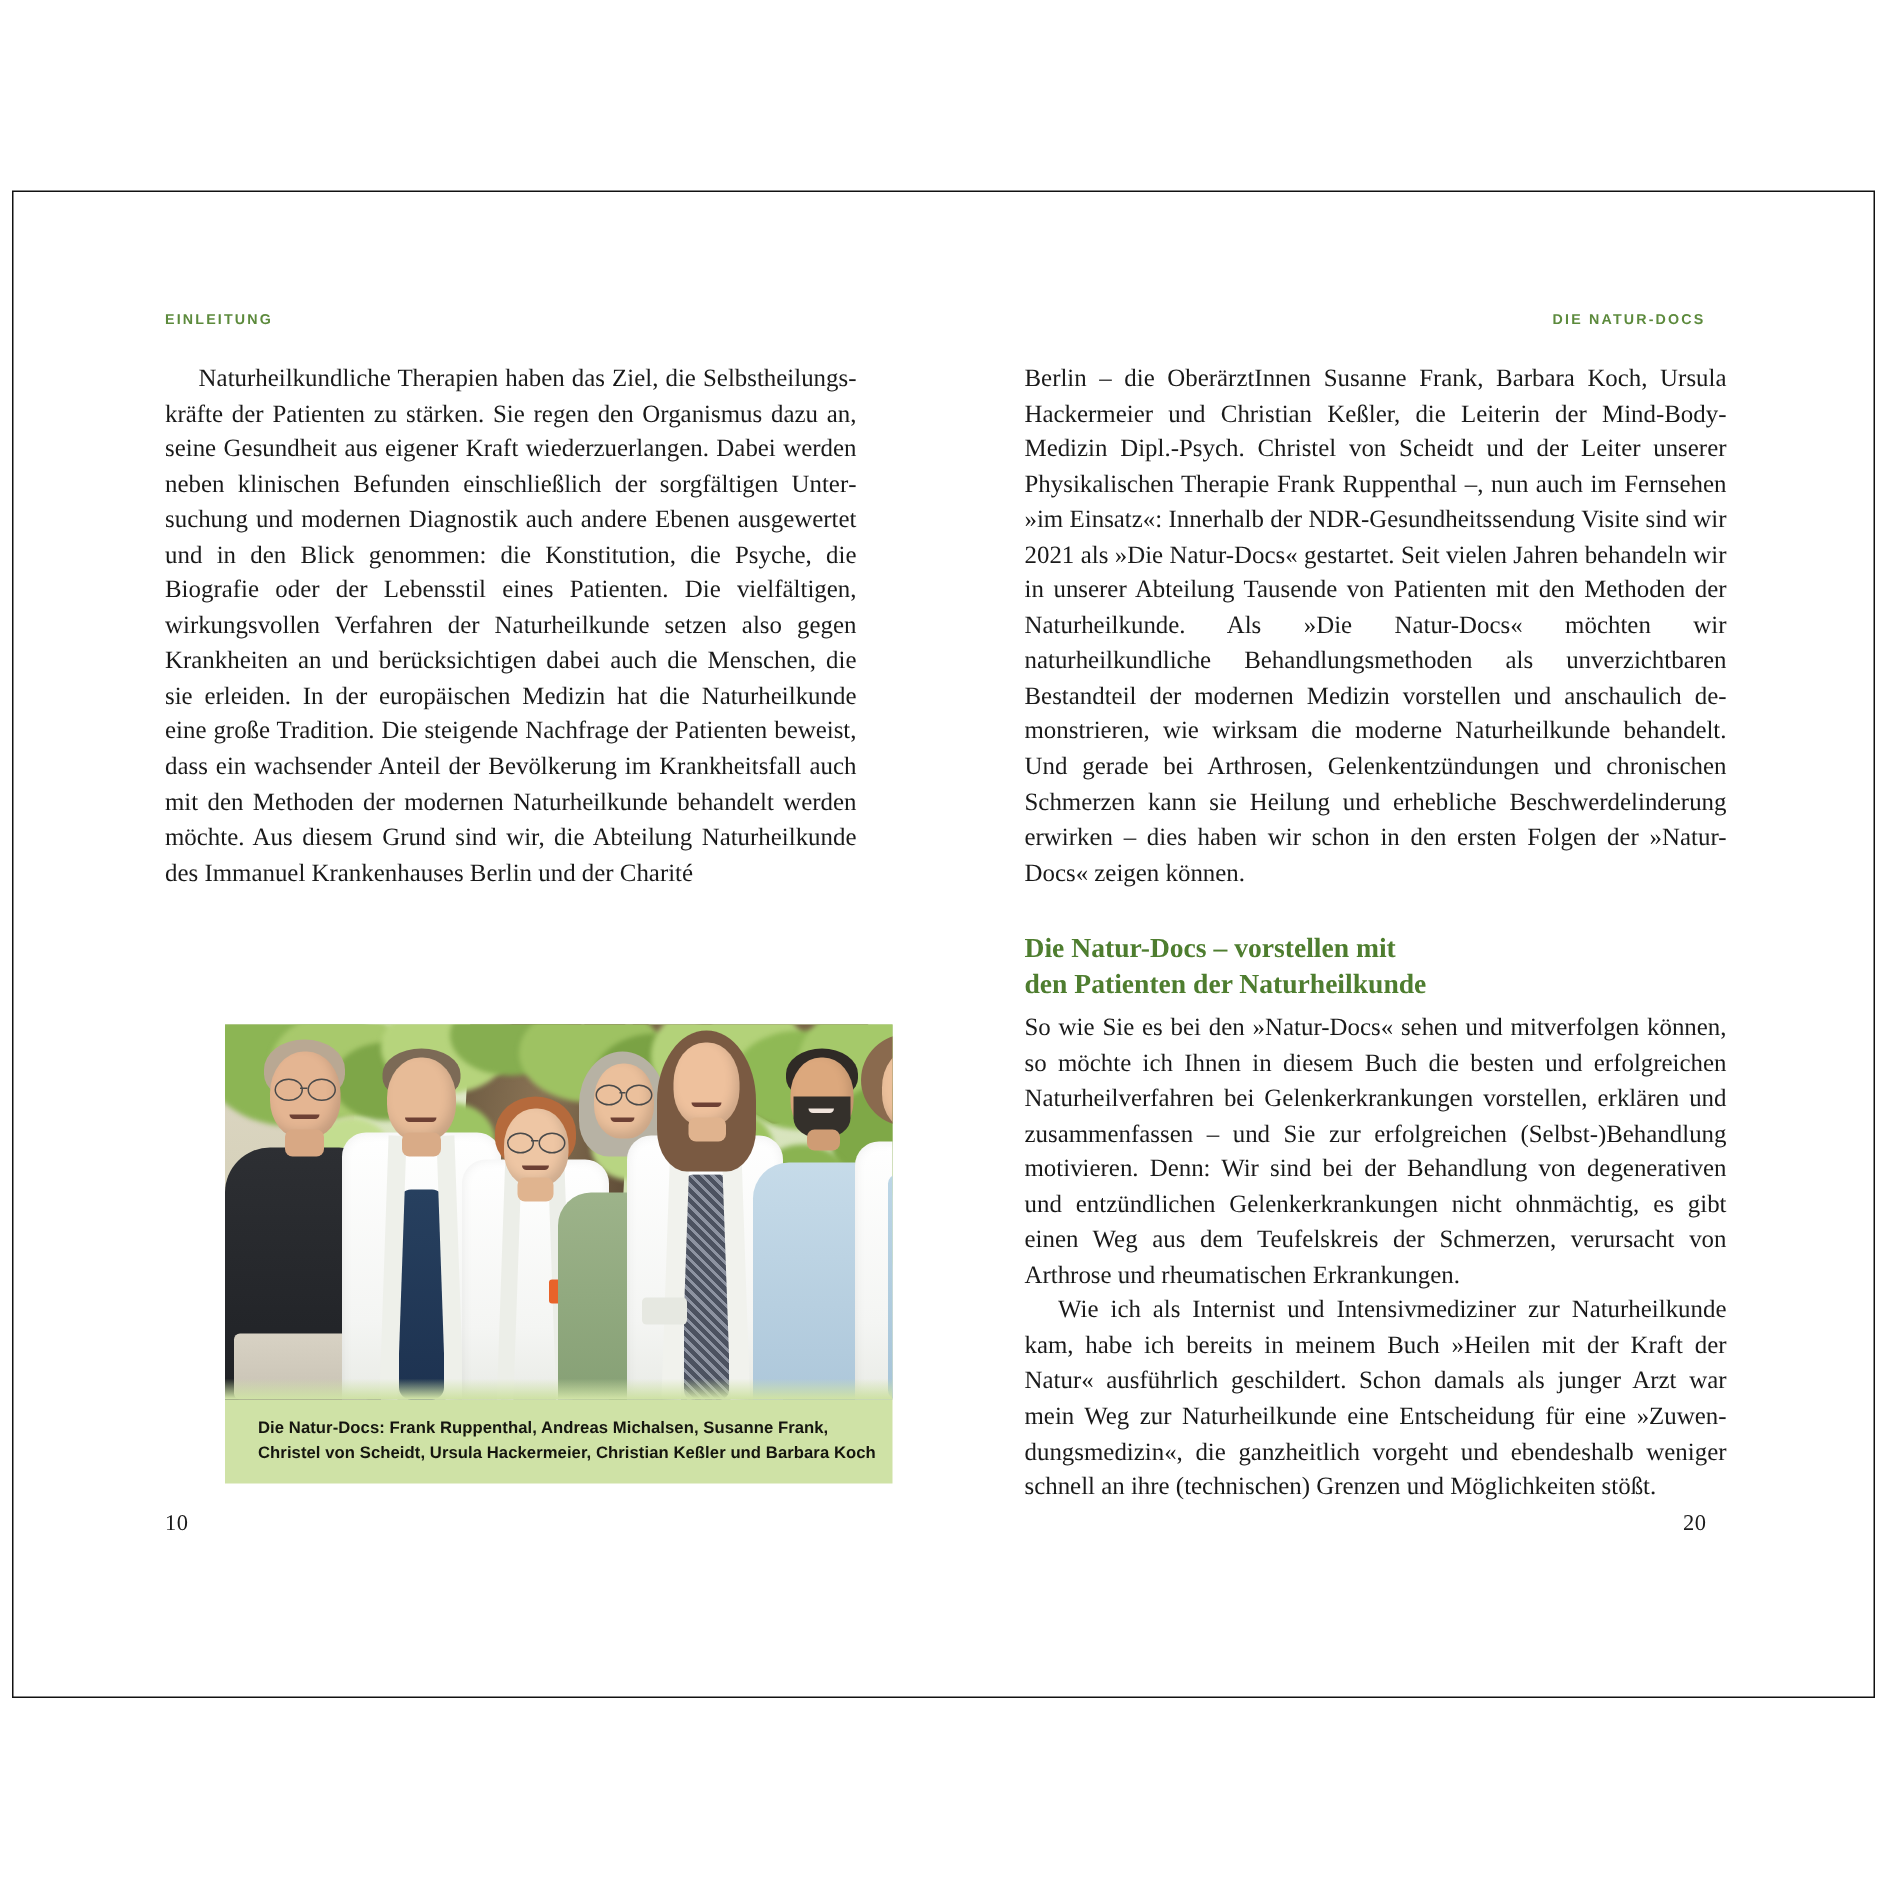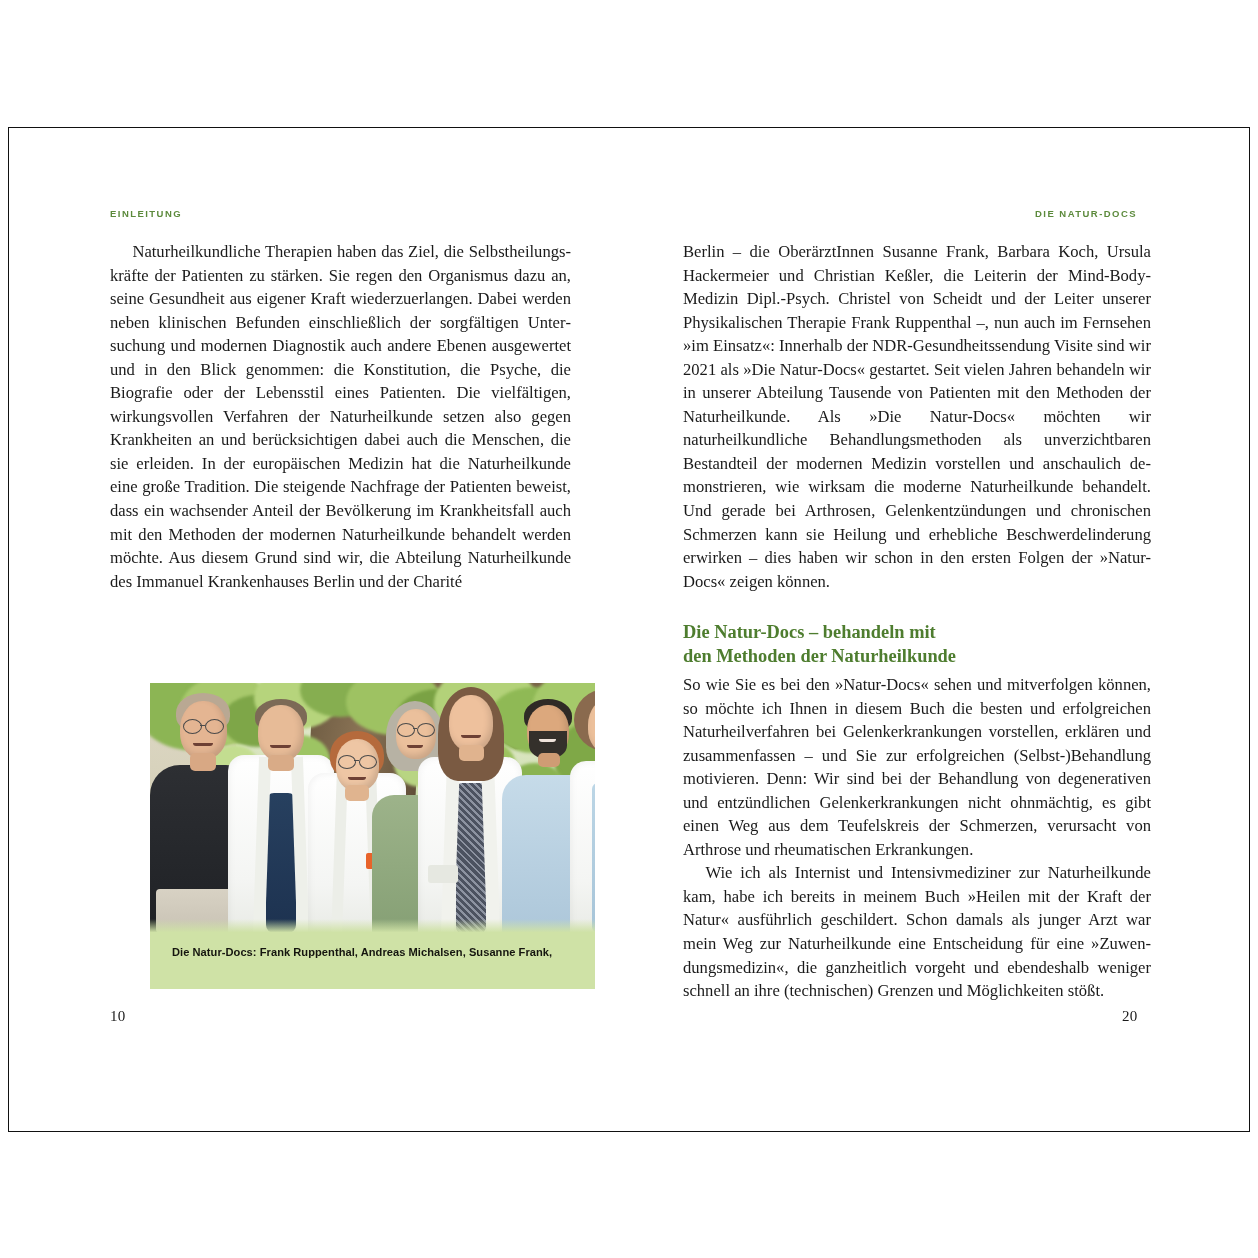--- a/index.html
+++ b/index.html
@@ -267,34 +267,35 @@
         <div class="hair" style="left:4px;top:6px;width:64px;height:62px;background:#8a6a4e;border-radius:50%;"></div>
         <div class="head" style="left:18px;top:16px;width:42px;height:54px;background:#ecc09b;"></div>
 
       </div>
 
       <div class="shadowline"></div>
     </div>
 
     <figcaption class="caption">
       <span>Die Natur-Docs: Frank Ruppenthal, Andreas Michalsen, Susanne Frank,</span>
+      <span>Christel von Scheidt, Ursula Hackermeier, Christian Keßler und Barbara Koch</span>
     </figcaption>
   </figure>
 
   <div class="folio left">10</div>
 
   <div class="runhead right">DIE NATUR-DOCS</div>
 
   <div class="col right">
     <p>Berlin – die OberärztInnen Susanne Frank, Barbara Koch, Ursula Hackermeier und Christian Keßler, die Leiterin der Mind-Body-Medizin Dipl.-Psych. Christel von Scheidt und der Leiter unserer Physikalischen Therapie Frank Ruppenthal –, nun auch im Fern­sehen »im Einsatz«: Innerhalb der NDR-Gesundheitssendung Visite sind wir 2021 als »Die Natur-Docs« gestartet. Seit vielen Jahren behandeln wir in unserer Abteilung Tausende von Patienten mit den Methoden der Naturheilkunde. Als »Die Natur-Docs« möchten wir naturheilkundliche Behandlungsmethoden als unverzichtbaren Bestandteil der modernen Medizin vorstellen und anschaulich de­monstrieren, wie wirksam die moderne Naturheilkunde behandelt. Und gerade bei Arthrosen, Gelenkentzündungen und chronischen Schmerzen kann sie Heilung und erhebliche Beschwerdelinderung erwirken – dies haben wir schon in den ersten Folgen der »Natur-Docs« zeigen können.</p>
   </div>
 
   <h2 class="subhead">
-    <span>Die Natur-Docs – behandeln mit</span><br>
-    <span>den Methoden der Naturheilkunde</span>
+    <span>Die Natur-Docs – vorstellen mit</span><br>
+    <span>den Patienten der Naturheilkunde</span>
   </h2>
 
   <div class="col right2">
     <p>So wie Sie es bei den »Natur-Docs« sehen und mitverfolgen können, so möchte ich Ihnen in diesem Buch die besten und erfolgreichen Naturheilverfahren bei Gelenkerkrankungen vorstellen, erklären und zusammenfassen – und Sie zur erfolgreichen (Selbst-)Behand­lung motivieren. Denn: Wir sind bei der Behandlung von degene­rativen und entzündlichen Gelenkerkrankungen nicht ohnmächtig, es gibt einen Weg aus dem Teufelskreis der Schmerzen, verursacht von Arthrose und rheumatischen Erkrankungen.</p>
     <p class="ind">Wie ich als Internist und Intensivmediziner zur Naturheilkunde kam, habe ich bereits in meinem Buch »Heilen mit der Kraft der Natur« ausführlich geschildert. Schon damals als junger Arzt war mein Weg zur Naturheilkunde eine Entscheidung für eine »Zuwen­dungsmedizin«, die ganzheitlich vorgeht und ebendeshalb weniger schnell an ihre (technischen) Grenzen und Möglichkeiten stößt.</p>
   </div>
 
   <div class="folio right">20</div>
 
 </div>

